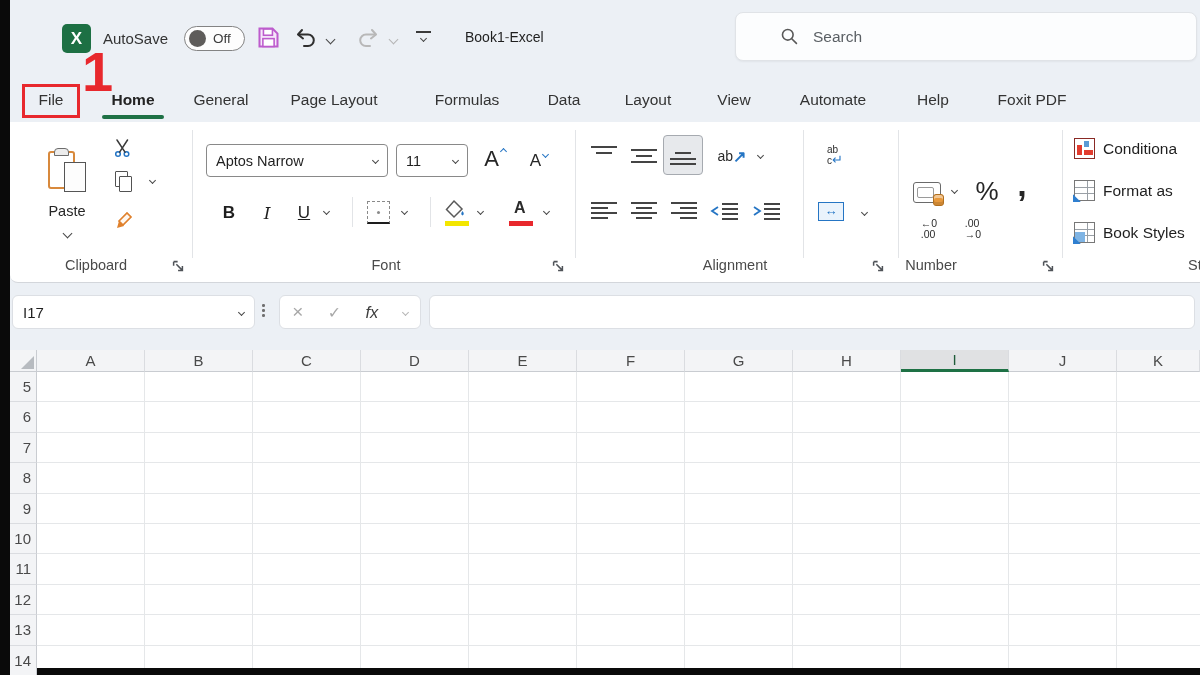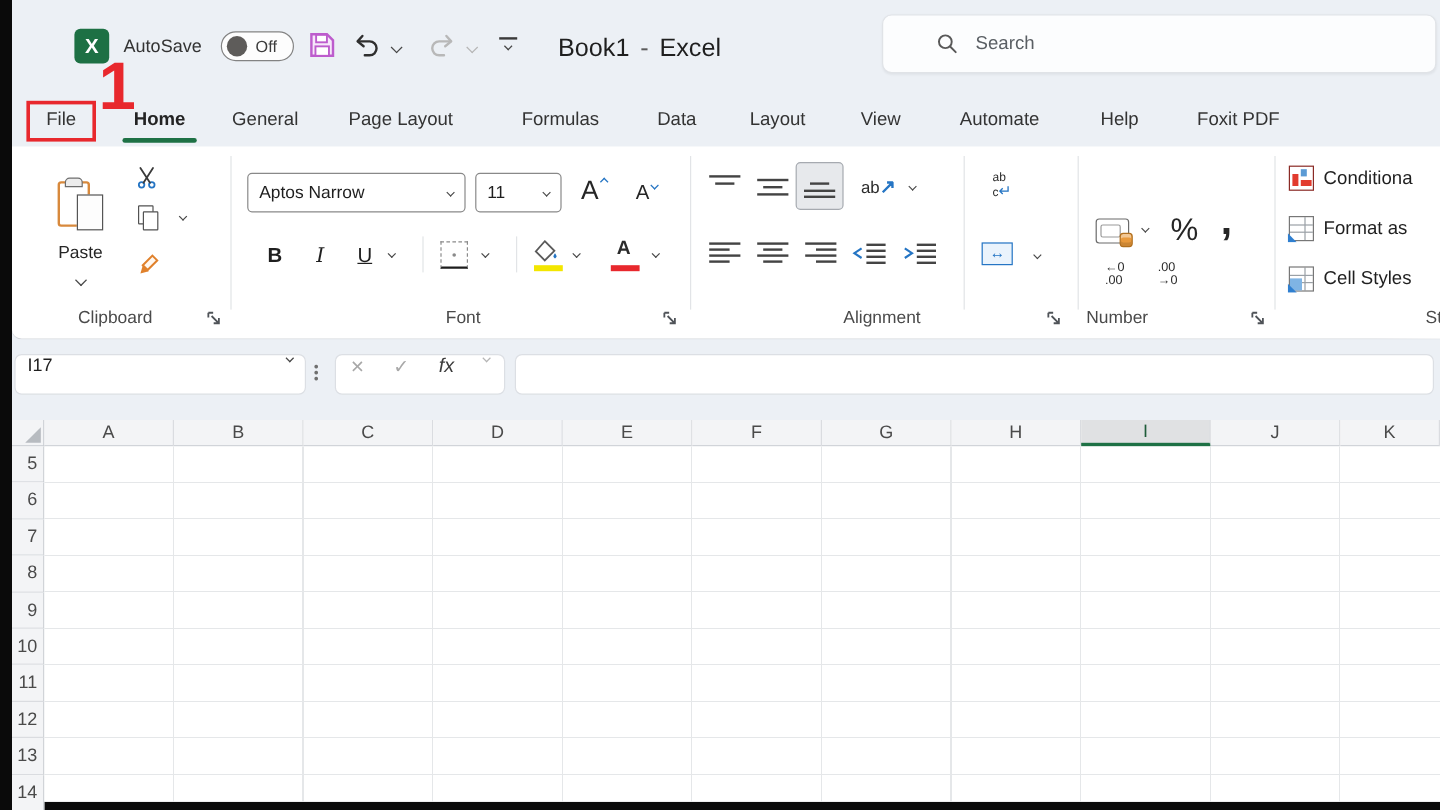--- a/index.html
+++ b/index.html
@@ -15,21 +15,21 @@
   .chev.blue { border-color: #2575c4; }
   .chev.up { transform: rotate(-135deg); }
 
   
   .xl-logo { left: 62px; top: 24px; width: 29px; height: 29px; background: #1d7044; border-radius: 5px; color: #fff; font-weight: 700; font-size: 17px; display: flex; align-items: center; justify-content: center; }
   .xl-logo::before { content: ""; position: absolute; left: -4px; top: 5px; width: 10px; height: 19px; background: #185c37; border-radius: 2px; z-index: -1; }
   .autosave { left: 103px; top: 30px; font-size: 15px; color: #333; }
   .toggle { left: 184px; top: 26px; width: 61px; height: 25px; border: 1px solid #838383; border-radius: 14px; background: #fdfdfd; display: flex; align-items: center; }
   .knob { width: 17px; height: 17px; border-radius: 50%; background: #5e5c5a; margin-left: 4px; }
   .toggle-label { font-size: 13.5px; color: #3c3c3c; margin-left: 7px; }
-  .doc-title { left: 465px; top: 29px; font-size: 21px; color: #1f1f1f; display: flex; gap: 9px; }
+  .doc-title { left: 465px; top: 29px; font-size: 14px; color: #1f1f1f; display: flex; gap: 0; }
   .doc-title .sep { color: #5b5b5b; }
   .search-box { left: 735px; top: 12px; width: 462px; height: 49px; background: #fcfdfe; border: 1px solid #e0e3e7; border-radius: 8px; box-shadow: 0 1px 2px rgba(0,0,0,.05); display: flex; align-items: center; padding-left: 44px; gap: 14px; }
   .search-box input { border: none; outline: none; background: transparent; font-size: 15.5px; color: #474747; width: 320px; font-family: "Liberation Sans", sans-serif; }
   .search-box input::placeholder { color: #5a5f64; }
   .qat-more { width: 15px; height: 12px; border-top: 2px solid #3a3a3a; display: flex; justify-content: center; padding-top: 3px; }
 
   
   .tab { position: absolute; top: 82px; height: 38px; line-height: 36px; font-size: 15.5px; color: #333; text-align: center; cursor: default; }
   .tab.active { font-weight: 700; color: #232323; }
   .tab.active .underline { position: absolute; left: 4px; right: 4px; bottom: 1px; height: 4px; background: #1e7145; border-radius: 2px; }
@@ -83,21 +83,21 @@
   .cf-icon i { position: absolute; display: block; }
   .tbl-icon { position: relative; width: 21px; height: 21px; border: 1.4px solid #777; background:
       linear-gradient(#9aa0a6 0 0) 0 6px / 100% 1px no-repeat,
       linear-gradient(#9aa0a6 0 0) 0 12px / 100% 1px no-repeat,
       linear-gradient(#9aa0a6 0 0) 12px 0 / 1px 100% no-repeat, #fff; }
   .tbl-brush { position: absolute; left: -2px; bottom: -2px; width: 12px; height: 12px; background: #2f7fd0; clip-path: polygon(0 100%, 0 35%, 65% 100%); }
   .tbl-brush::after { content: ""; position: absolute; left: 4px; top: -4px; width: 10px; height: 10px; background: #4f94da; transform: rotate(45deg); }
   .cs-fill { position: absolute; left: 0; bottom: 0; width: 10px; height: 10px; background: #7fb4e4; }
 
   
-  .fx-white { position: absolute; top: 295px; height: 34px; background: #fff; border: 1px solid #dcdfe4; border-radius: 6px; display: flex; }
+  .fx-white { position: absolute; top: 295px; height: 34px; background: #fff; border: 1px solid #dcdfe4; border-radius: 6px; display: flex; align-items: center; }
   .dots { left: 262px; top: 304px; display: flex; flex-direction: column; gap: 2.5px; }
   .dots i { width: 2.6px; height: 2.6px; border-radius: 50%; background: #6f6f6f; }
   .fxg { font-size: 16px; color: #a8a8a8; }
   .fx-lbl { font-family: Liberation Sans, sans-serif; font-style: italic; font-size: 16.5px; color: #3d3d3d; }
 
   
   .grid { left: 10px; top: 350px; width: 1190px; height: 318px; background: #fff; }
   .corner { position: absolute; left: 0; top: 0; width: 27px; height: 22px; background: #f3f4f6; border-right: 1px solid #c9ccd1; border-bottom: 1px solid #c9ccd1; }
   .corner i { position: absolute; right: 2px; bottom: 2px; width: 0; height: 0; border-style: solid; border-width: 0 0 13px 13px; border-color: transparent transparent #b7bbc0 transparent; }
   .colhead { position: absolute; top: 0; height: 22px; line-height: 21px; background: #f3f4f6; border-right: 1px solid #dadce0; border-bottom: 1px solid #c9ccd1; font-size: 15px; color: #4a4a4a; text-align: center; }
@@ -382,21 +382,21 @@
       <span class="tbl-icon">
           <span class="tbl-brush"></span>
         </span>
       <span>Format as</span>
     </div>
     <div class="style-row" style="top:100px">
       <span class="tbl-icon">
           <span class="cs-fill"></span>
           <span class="tbl-brush"></span>
         </span>
-      <span>Cell Styles</span>
+      <span>Book Styles</span>
     </div>
     <div class="grp-label" style="left:1130px;width:120px;text-align:left;padding-left:48px">St</div>
   </div>
 
   <div class="fx-white" style="left:12px;width:243px;padding:0 10px">
     <span style="font-size:15px;color:#1f1f1f;flex:1">I17</span>
     <span class="chev sm"></span>
   </div>
   <div class="abs dots">
       <i></i>

